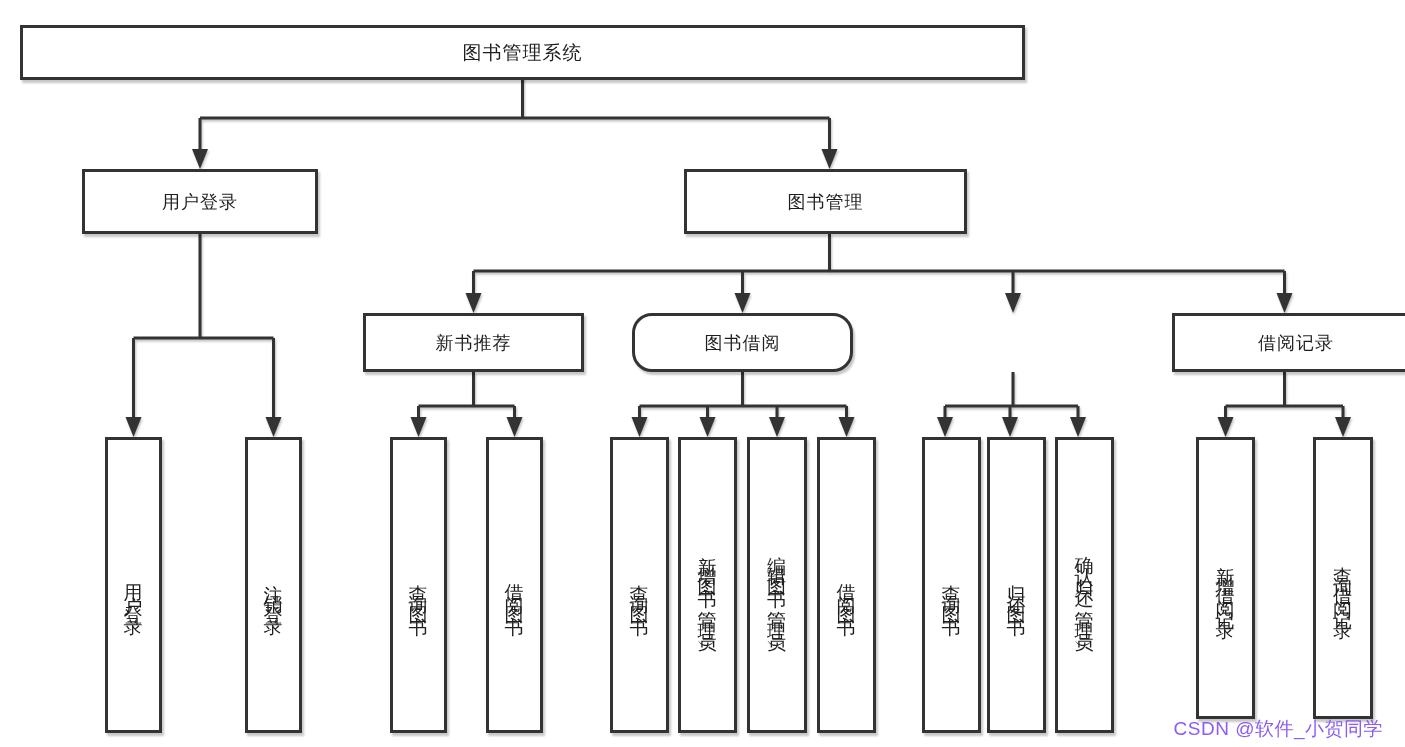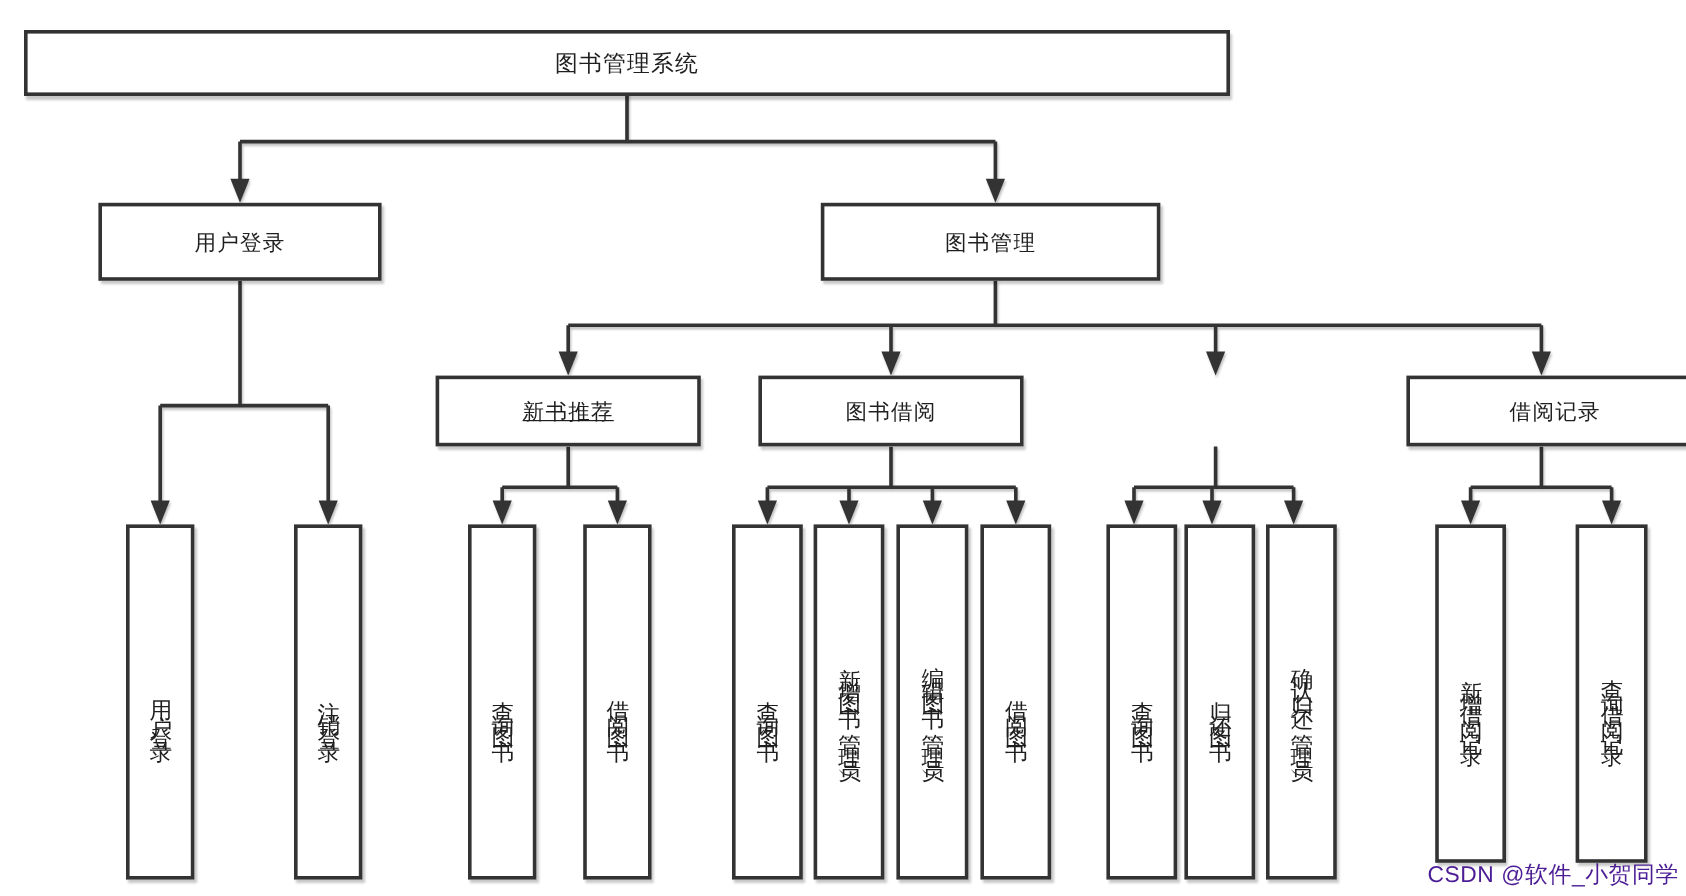--- a/index.html
+++ b/index.html
@@ -39,25 +39,25 @@
   .node.v span {
     writing-mode: vertical-rl;
     line-height: 1;
     font-size: 19px;
     letter-spacing: 11px;
     padding-top: 11px;
     white-space: nowrap;
   }
   .watermark {
     position: absolute;
-    right: 6px;
+    right: 22px;
     bottom: 5px;
     font-size: 19px;
     letter-spacing: 0.5px;
-    color: #4c1d95;
+    color: #8b5cf6;
     z-index: 5;
   }
 </style>
 </head>
 <body>
 
 <div class="canvas">
 
   <svg class="connectors" viewBox="0 0 1405 747" xmlns="http://www.w3.org/2000/svg">
 
@@ -107,22 +107,22 @@
       <polygon points="1217.5,417 1233.5,417 1225.5,437"></polygon>
       <polygon points="1335,417 1351,417 1343,437"></polygon>
     </g>
   </svg>
 
   <div class="node h root" style="left:20px; top:25px; width:1005px; height:55px;">图书管理系统</div>
 
   <div class="node h" style="left:82px; top:169px; width:236px; height:65px;">用户登录</div>
   <div class="node h" style="left:684px; top:169px; width:283px; height:65px;">图书管理</div>
 
-  <div class="node h" style="left:363px; top:313px; width:221px; height:59px;text-decoration:underline;">新书推荐</div>
-  <div class="node h" style="left:632px; top:313px; width:221px; height:59px;">图书借阅</div>
+  <div class="node h" style="left:363px; top:313px; width:221px; height:59px;">新书推荐</div>
+  <div class="node h" style="left:632px; top:313px; width:221px; height:59px;border-radius:20px;">图书借阅</div>
   <div class="node h" style="left:1172px; top:313px; width:248px; height:59px;">借阅记录</div>
 
   <div class="node v" style="left:105px; top:437px; width:57px; height:296px;">
     <span>用户登录</span>
   </div>
   <div class="node v" style="left:245px; top:437px; width:57px; height:296px;">
     <span>注销登录</span>
   </div>
 
   <div class="node v" style="left:390px; top:437px; width:57px; height:296px;">

